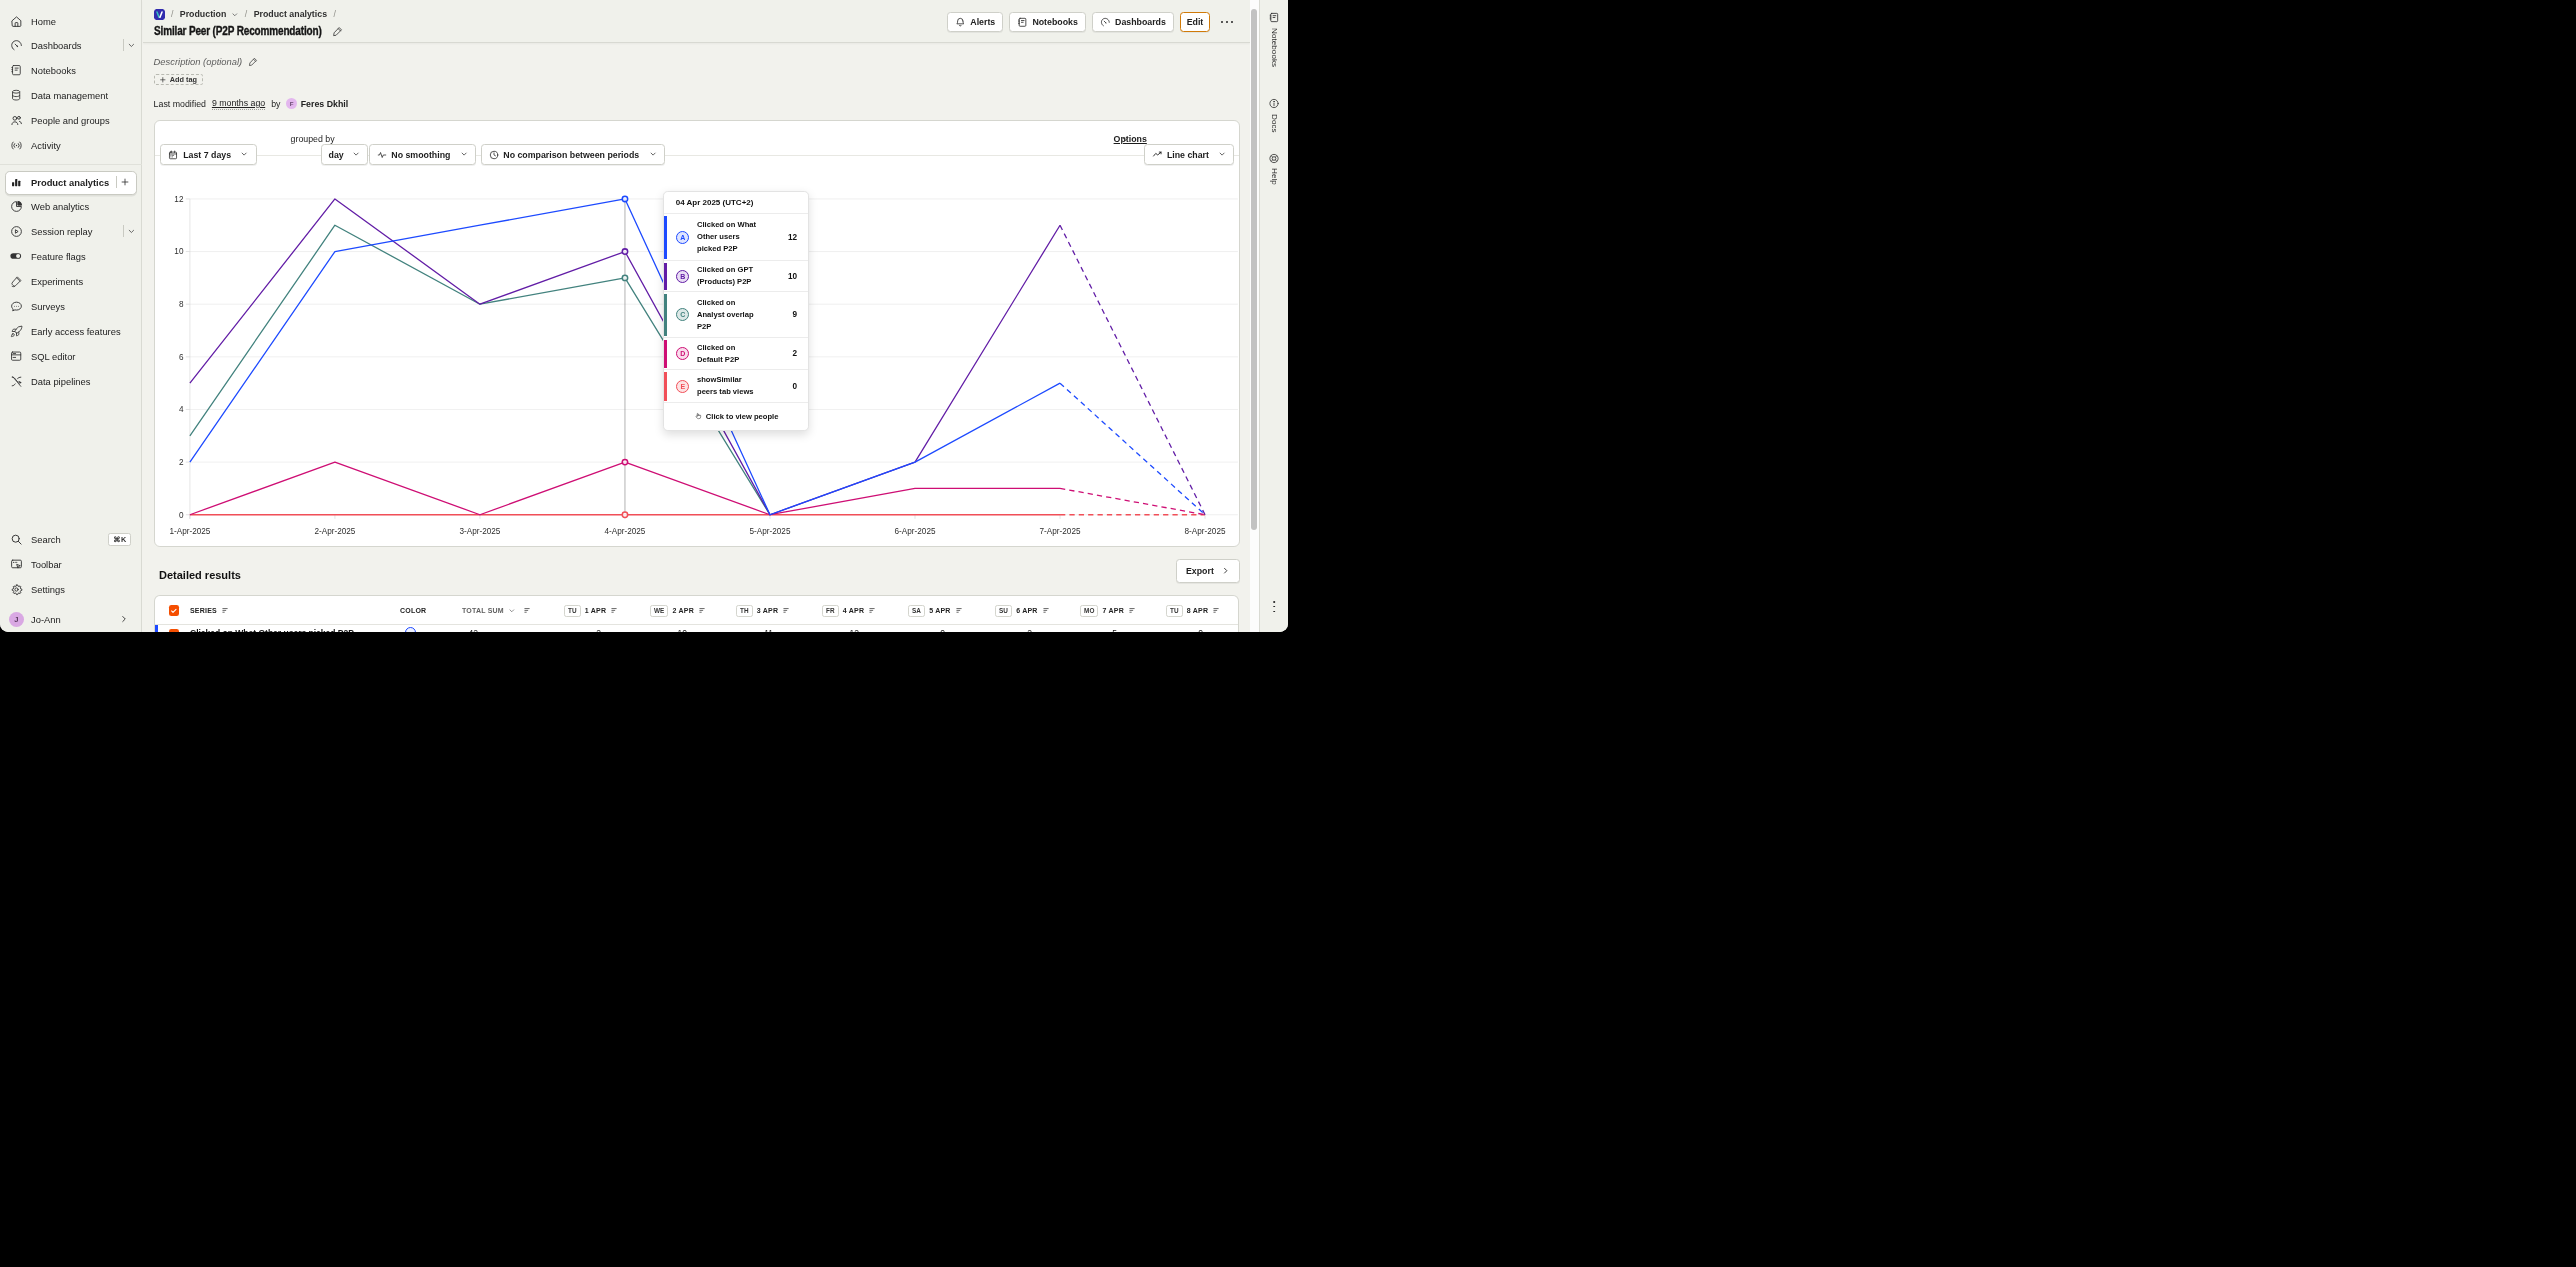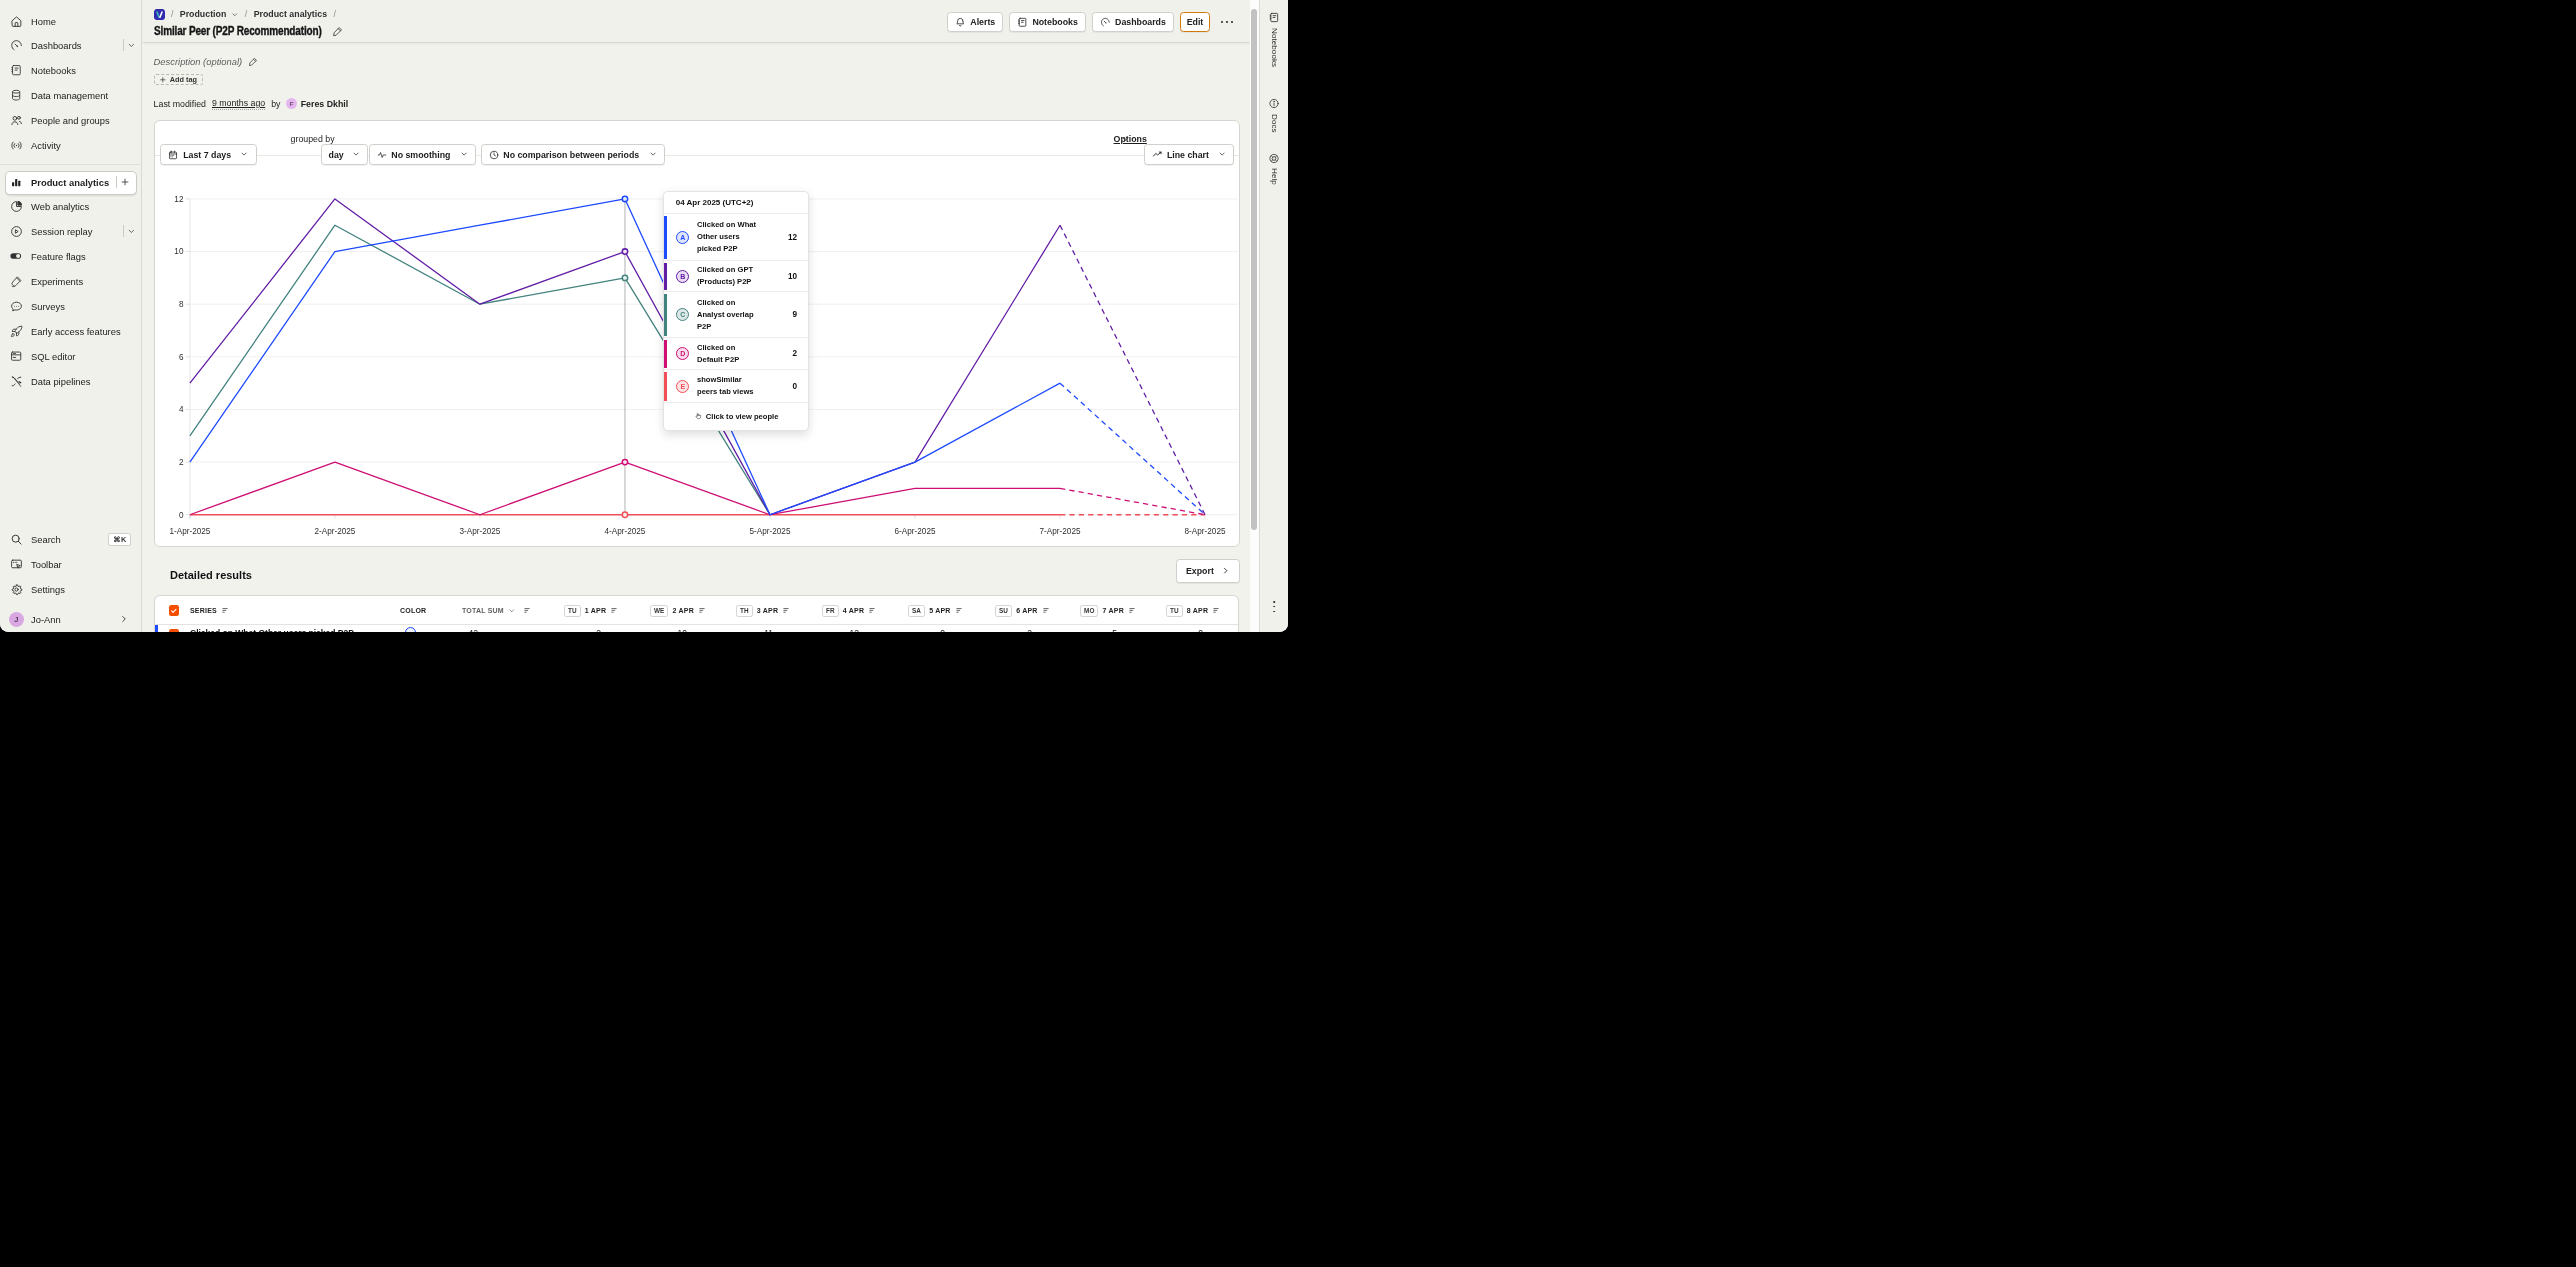--- a/index.html
+++ b/index.html
@@ -39,21 +39,21 @@
 .lastmod .fav { width:11px; height:11px; border-radius:50%; background:#e3b7ee; color:#6b4a72; font-size:6.2px; font-weight:700; display:flex; align-items:center; justify-content:center; margin-left:2.3px; }
 
 .card { position:absolute; background:#fff; border:0.6px solid #d5d6cf; border-radius:5.9px; }
 #chartcard { left:10.6px; top:120px; width:1086px; height:427px; }
 .filterrow { position:absolute; left:0; top:0; width:100%; height:35px; border-bottom:0.6px solid #e8e8e3; }
 .fbtn { position:absolute; top:7px; height:21px; background:#fff; border:0.6px solid #cfd0c9; border-radius:3.5px; display:flex; align-items:center; gap:4.7px; padding:0 7px; font-size:8.8px; font-weight:600; color:#1d1d1d; box-shadow:0 0.9px 0 rgba(0,0,0,0.06);margin-top:16px; }
 .flabel { position:absolute; top:0; height:35px; display:flex; align-items:center; font-size:8.8px; color:#1d1d1d; }
 .computedrow { position:absolute; left:0; top:35px; width:100%; height:27px; border-bottom:0.6px solid #e8e8e3; display:flex; align-items:center; padding-left:10px; font-size:8.2px; color:#2b2b2b; }
 .refresh { color:#f28a68; }
 
-.h2 { position:absolute; left:27px; top:569px; font-size:11px; font-weight:700; color:#111; }
+.h2 { position:absolute; left:16px; top:569px; font-size:11px; font-weight:700; color:#111; }
 #exportbtn { position:absolute; right:10px; top:559px; height:23.5px; font-size:8.8px; padding:0 8.8px; }
 #tablecard { left:11px; top:595px; width:1085px; height:82px; border-radius:5.9px 5.9px 0 0; border-bottom:none; }
 .thead { position:absolute; left:0; top:0; width:100%; height:29px; border-bottom:0.6px solid #e4e4df; }
 .th { position:absolute; top:0; height:29px; display:flex; align-items:center; font-size:7px; font-weight:700; color:#222; letter-spacing:0.2px; gap:4.1px; }
 .daypill { border:0.6px solid #d4d5ce; border-radius:2.3px; background:#fff; padding:1.5px 2.9px; font-size:6.4px; font-weight:700; color:#333; }
 .checkbox { width:10.6px; height:10.6px; border-radius:2.3px; background:#f54e00; display:flex; align-items:center; justify-content:center; }
 
 .trow { position:relative; display:flex; align-items:center; border-bottom:0.6px solid #ececec; }
 .tbar { position:absolute; left:0; top:1.5px; bottom:1.5px; width:2.6px; }
 .tbadge { position:absolute; left:12.3px; width:13px; height:13px; border-radius:50%; border:1.1px solid; display:flex; align-items:center; justify-content:center; font-size:7px; font-weight:700; }

